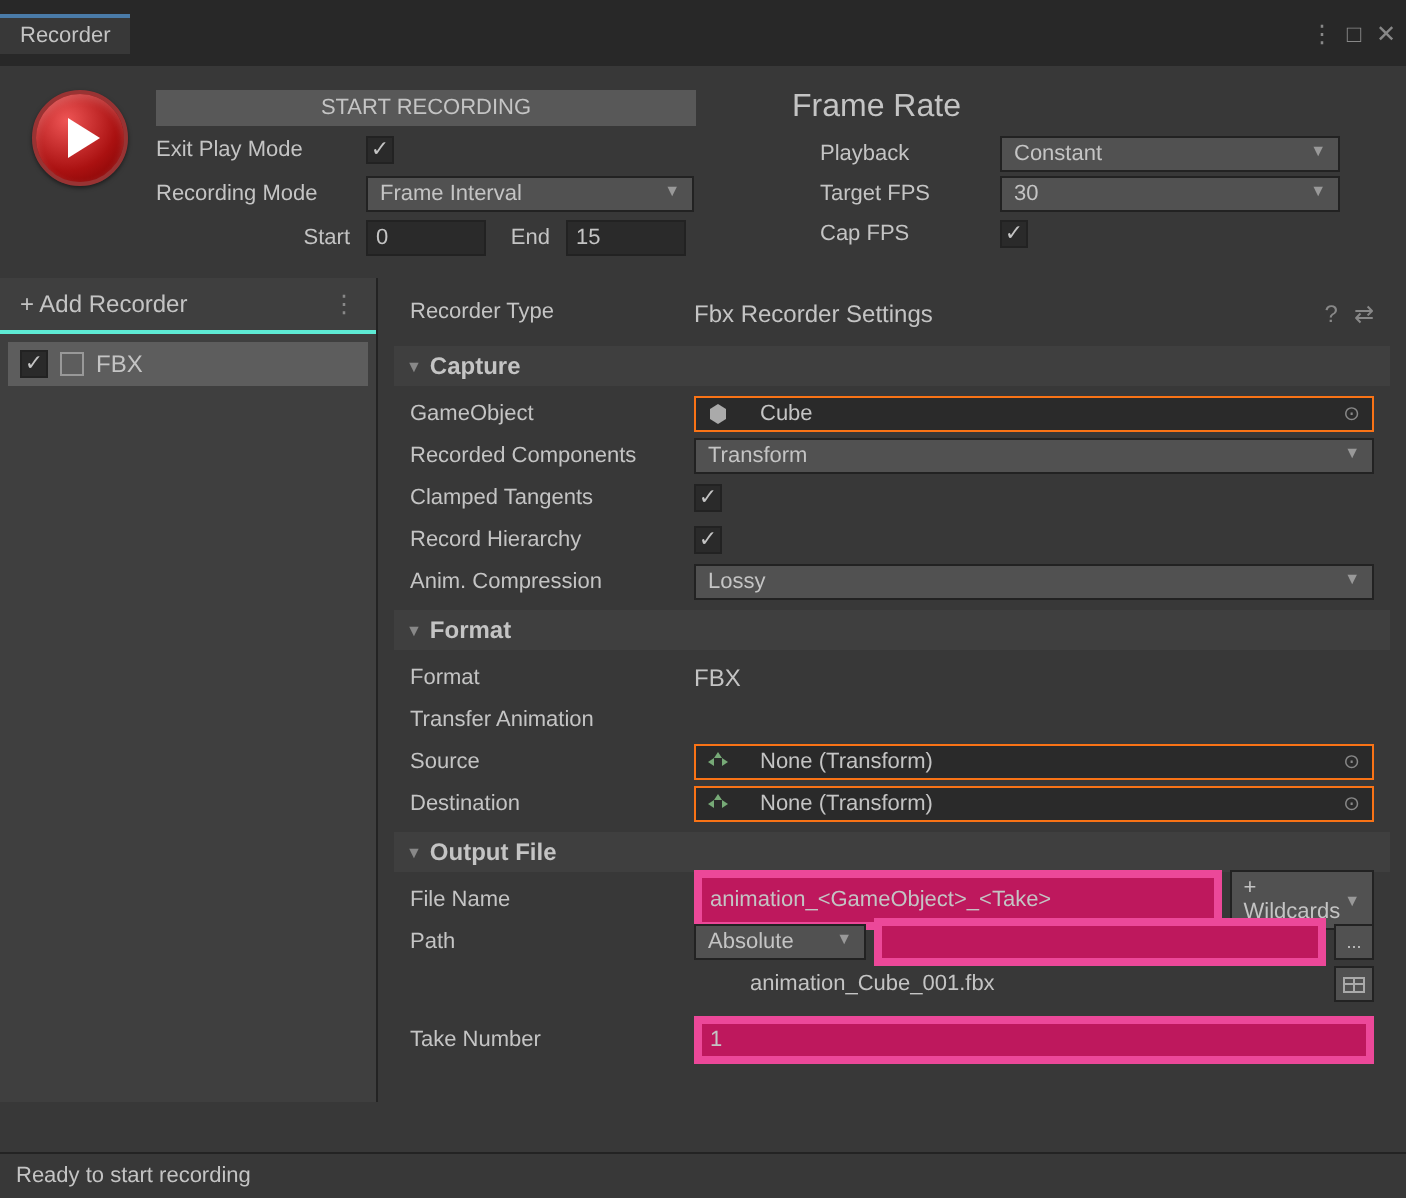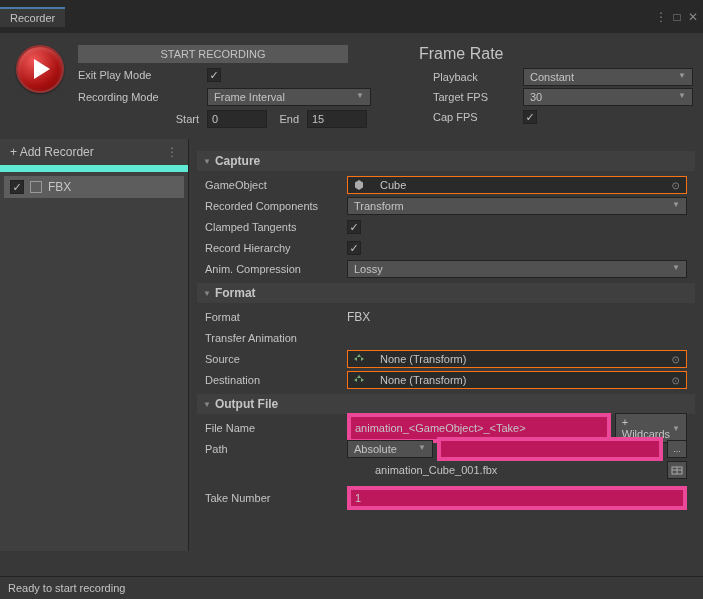--- a/index.html
+++ b/index.html
@@ -9,34 +9,34 @@
 .window-controls { position: absolute; right: 4px; display: flex; gap: 4px; align-items: center; }
 .win-icon { width: 12px; height: 12px; display: flex; align-items: center; justify-content: center; color: #888; cursor: pointer; }
 
 .top-panel { padding: 12px 16px 10px 16px; display: flex; gap: 8px; }
 .play-section { display: flex; align-items: flex-start; gap: 14px; }
 .play-button { width: 48px; height: 48px; border-radius: 50%; background: radial-gradient(circle at 35% 30%, #e55, #a11 60%, #700); border: 2px solid #933; display: flex; align-items: center; justify-content: center; cursor: pointer; flex-shrink: 0; box-shadow: inset 0 2px 4px rgba(255,255,255,0.2), 0 1px 2px rgba(0,0,0,0.5); }
 .play-triangle { width: 0; height: 0; border-left: 16px solid #fff; border-top: 10px solid transparent; border-bottom: 10px solid transparent; margin-left: 4px; }
 .rec-controls { display: flex; flex-direction: column; gap: 2px; }
 .start-btn { background: #585858; color: #c4c4c4; text-align: center; padding: 3px 0; width: 270px; cursor: pointer; border: none; font-size: 11px; }
 .row { display: flex; align-items: center; height: 20px; }
-.label { width: 129px; font-size: 11px; }
+.label { width: 105px; font-size: 11px; }
 .label-fr { width: 90px; font-size: 11px; }
 .checkbox { width: 14px; height: 14px; background: #2a2a2a; border: 1px solid #222; display: flex; align-items: center; justify-content: center; cursor: pointer; }
 .checkbox.checked::after { content: "✓"; color: #c4c4c4; font-size: 11px; line-height: 1; }
 .dropdown { background: #515151; border: 1px solid #222; padding: 2px 6px; display: flex; justify-content: space-between; cursor: pointer; font-size: 11px; }
 .dropdown-arrow { font-size: 8px; color: #999; }
 .num-input { background: #2a2a2a; border: 1px solid #222; color: #c4c4c4; padding: 2px 4px; font-size: 11px; }
 .frame-rate { margin-left: 40px; }
 .fr-header { font-size: 16px; margin-bottom: 4px; }
 .fr-row { display: flex; align-items: center; height: 20px; padding-left: 14px; }
 
 .mid-section { display: flex; background: #383838; height: 412px; }
 .recorder-list { width: 189px; background: #3f3f3f; border-right: 1px solid #232323; }
-.add-rec-bar { display: flex; align-items: center; justify-content: space-between; padding: 6px 10px; border-bottom: 7px solid #5eead4; }
+.add-rec-bar { display: flex; align-items: center; justify-content: space-between; padding: 6px 10px; border-bottom: 2px solid #5eead4; }
 .rec-item { background: #5d5d5d; margin: 4px; padding: 4px 6px; display: flex; align-items: center; gap: 6px; cursor: pointer; }
 .rec-item-icon { width: 12px; height: 12px; border: 1px solid #999; }
 
 .settings-panel { flex: 1; padding: 8px 16px; overflow-y: auto; position: relative; }
 .settings-header { display: flex; justify-content: space-between; align-items: center; height: 20px; margin-bottom: 6px; }
 .section-header { background: #3f3f3f; padding: 3px 6px; display: flex; align-items: center; gap: 4px; margin: 4px -8px; cursor: pointer; }
 .section-header .tri { font-size: 8px; color: #888; }
 .field-row { display: flex; align-items: center; height: 20px; margin: 1px 0; }
 .field-label { width: 142px; font-size: 11px; }
 .field-control { flex: 1; }
@@ -121,20 +121,30 @@
       <span style="color:#888">⋮</span>
     </div>
     <div class="rec-item">
       <div class="checkbox checked"></div>
       <span class="rec-item-icon"></span>
       <span>FBX</span>
     </div>
   </div>
 
   <div class="settings-panel">
+    <div class="settings-header">
+      <div style="display:flex;gap:0">
+        <span class="field-label">Recorder Type</span>
+        <span>Fbx Recorder Settings</span>
+      </div>
+      <div class="help-icons">
+        <span>?</span>
+        <span>⇄</span>
+      </div>
+    </div>
 
     <div class="section-header">
       <span class="tri">▼</span>
       <b>Capture</b>
     </div>
     <div class="field-row">
       <span class="field-label">GameObject</span>
       <div class="field-control obj-field">
         <svg class="cube-icon" viewBox="0 0 10 10">
             <path fill="#aaa" d="M5 0L9 2.5v5L5 10 1 7.5v-5z"></path>

